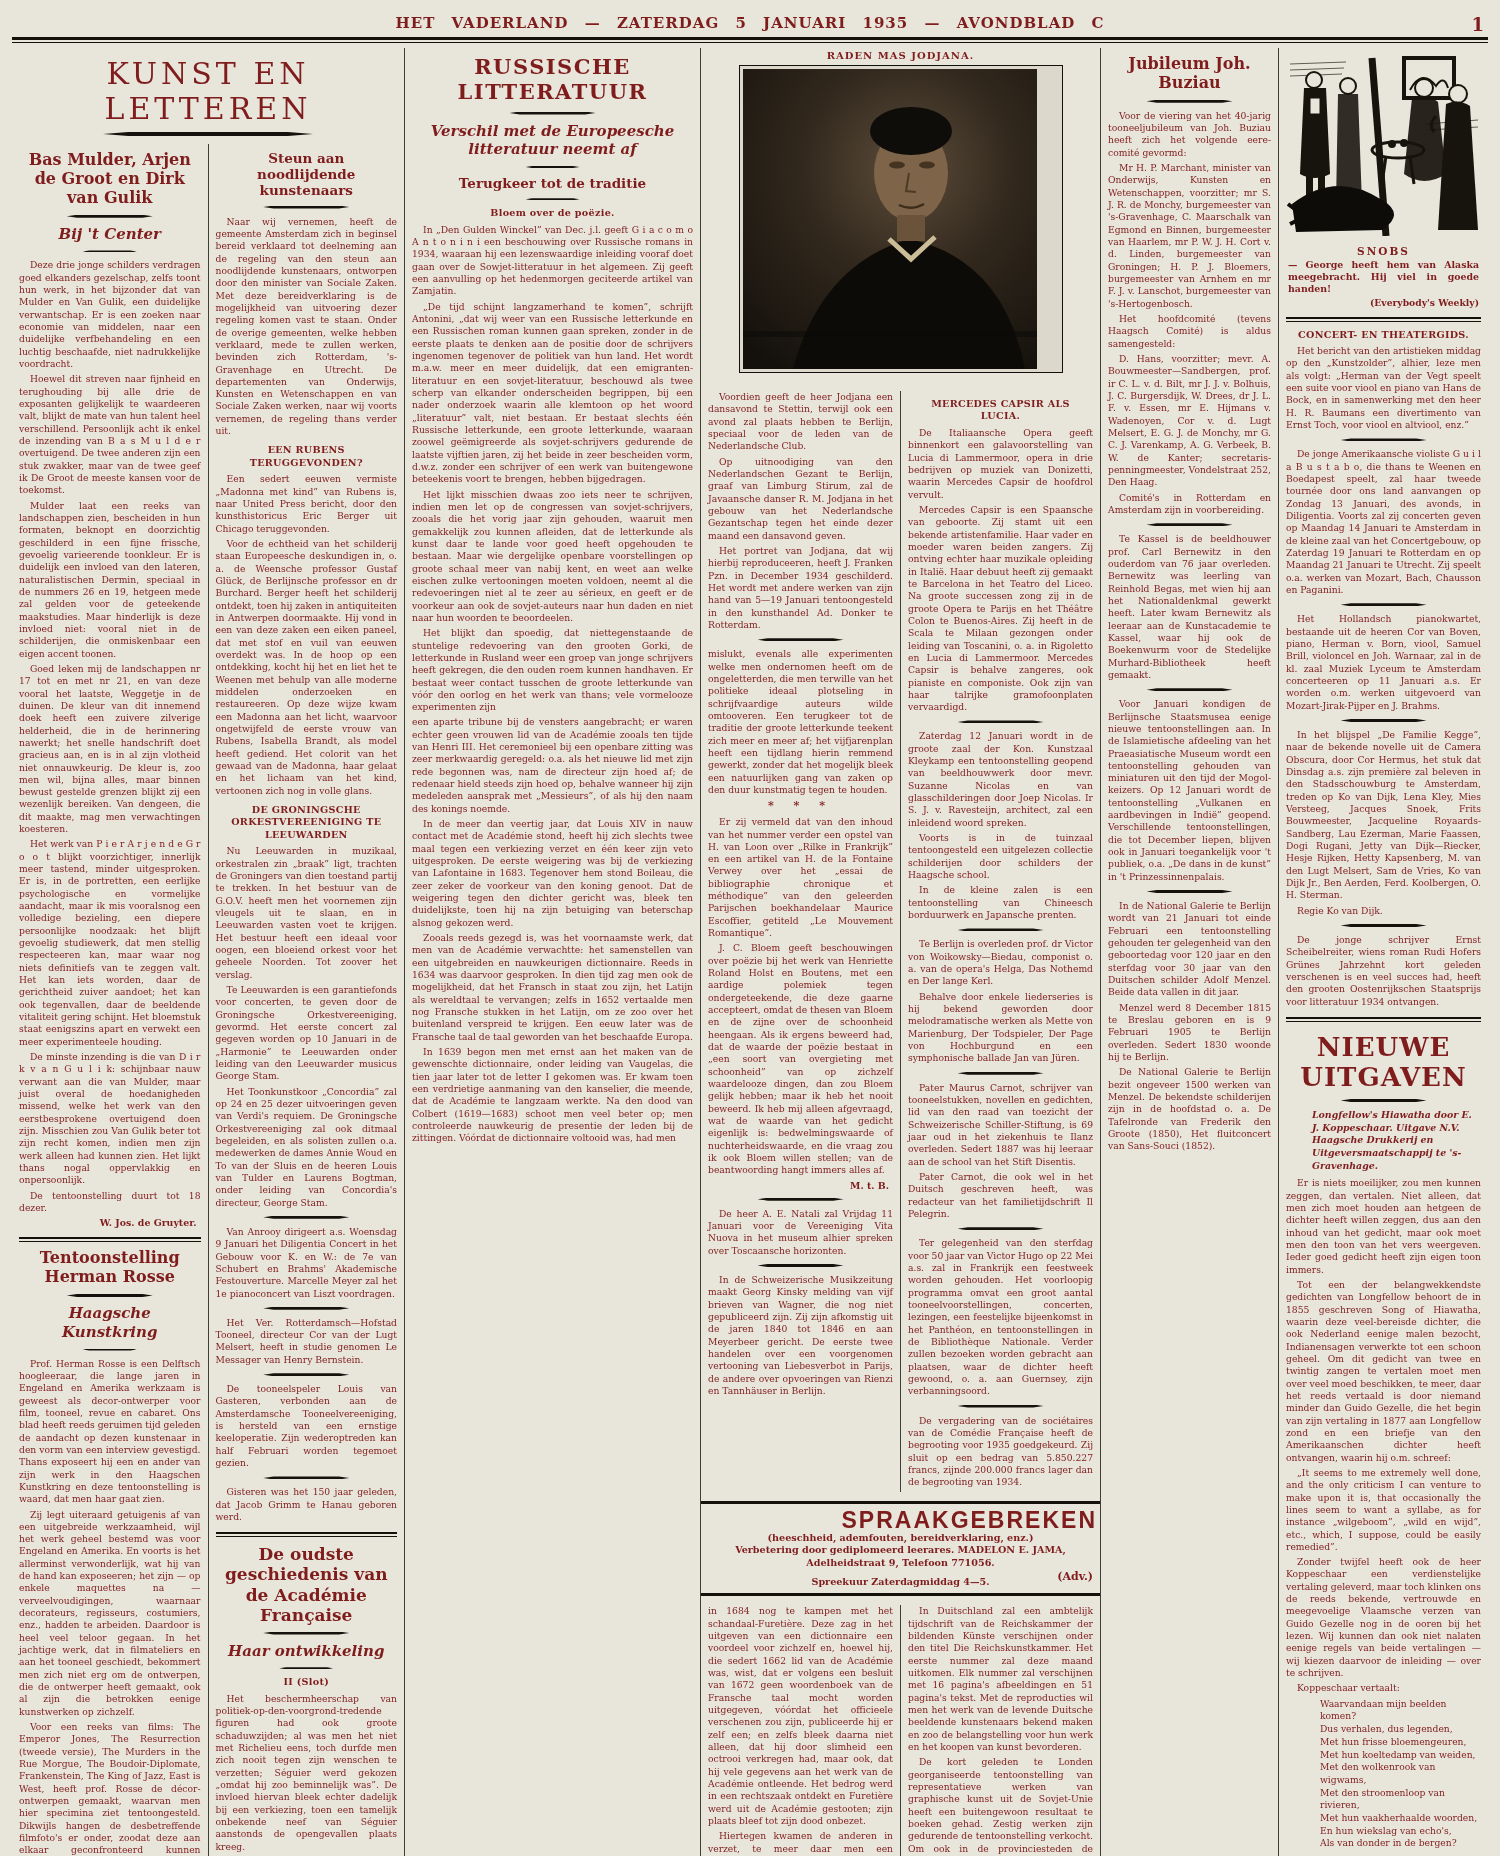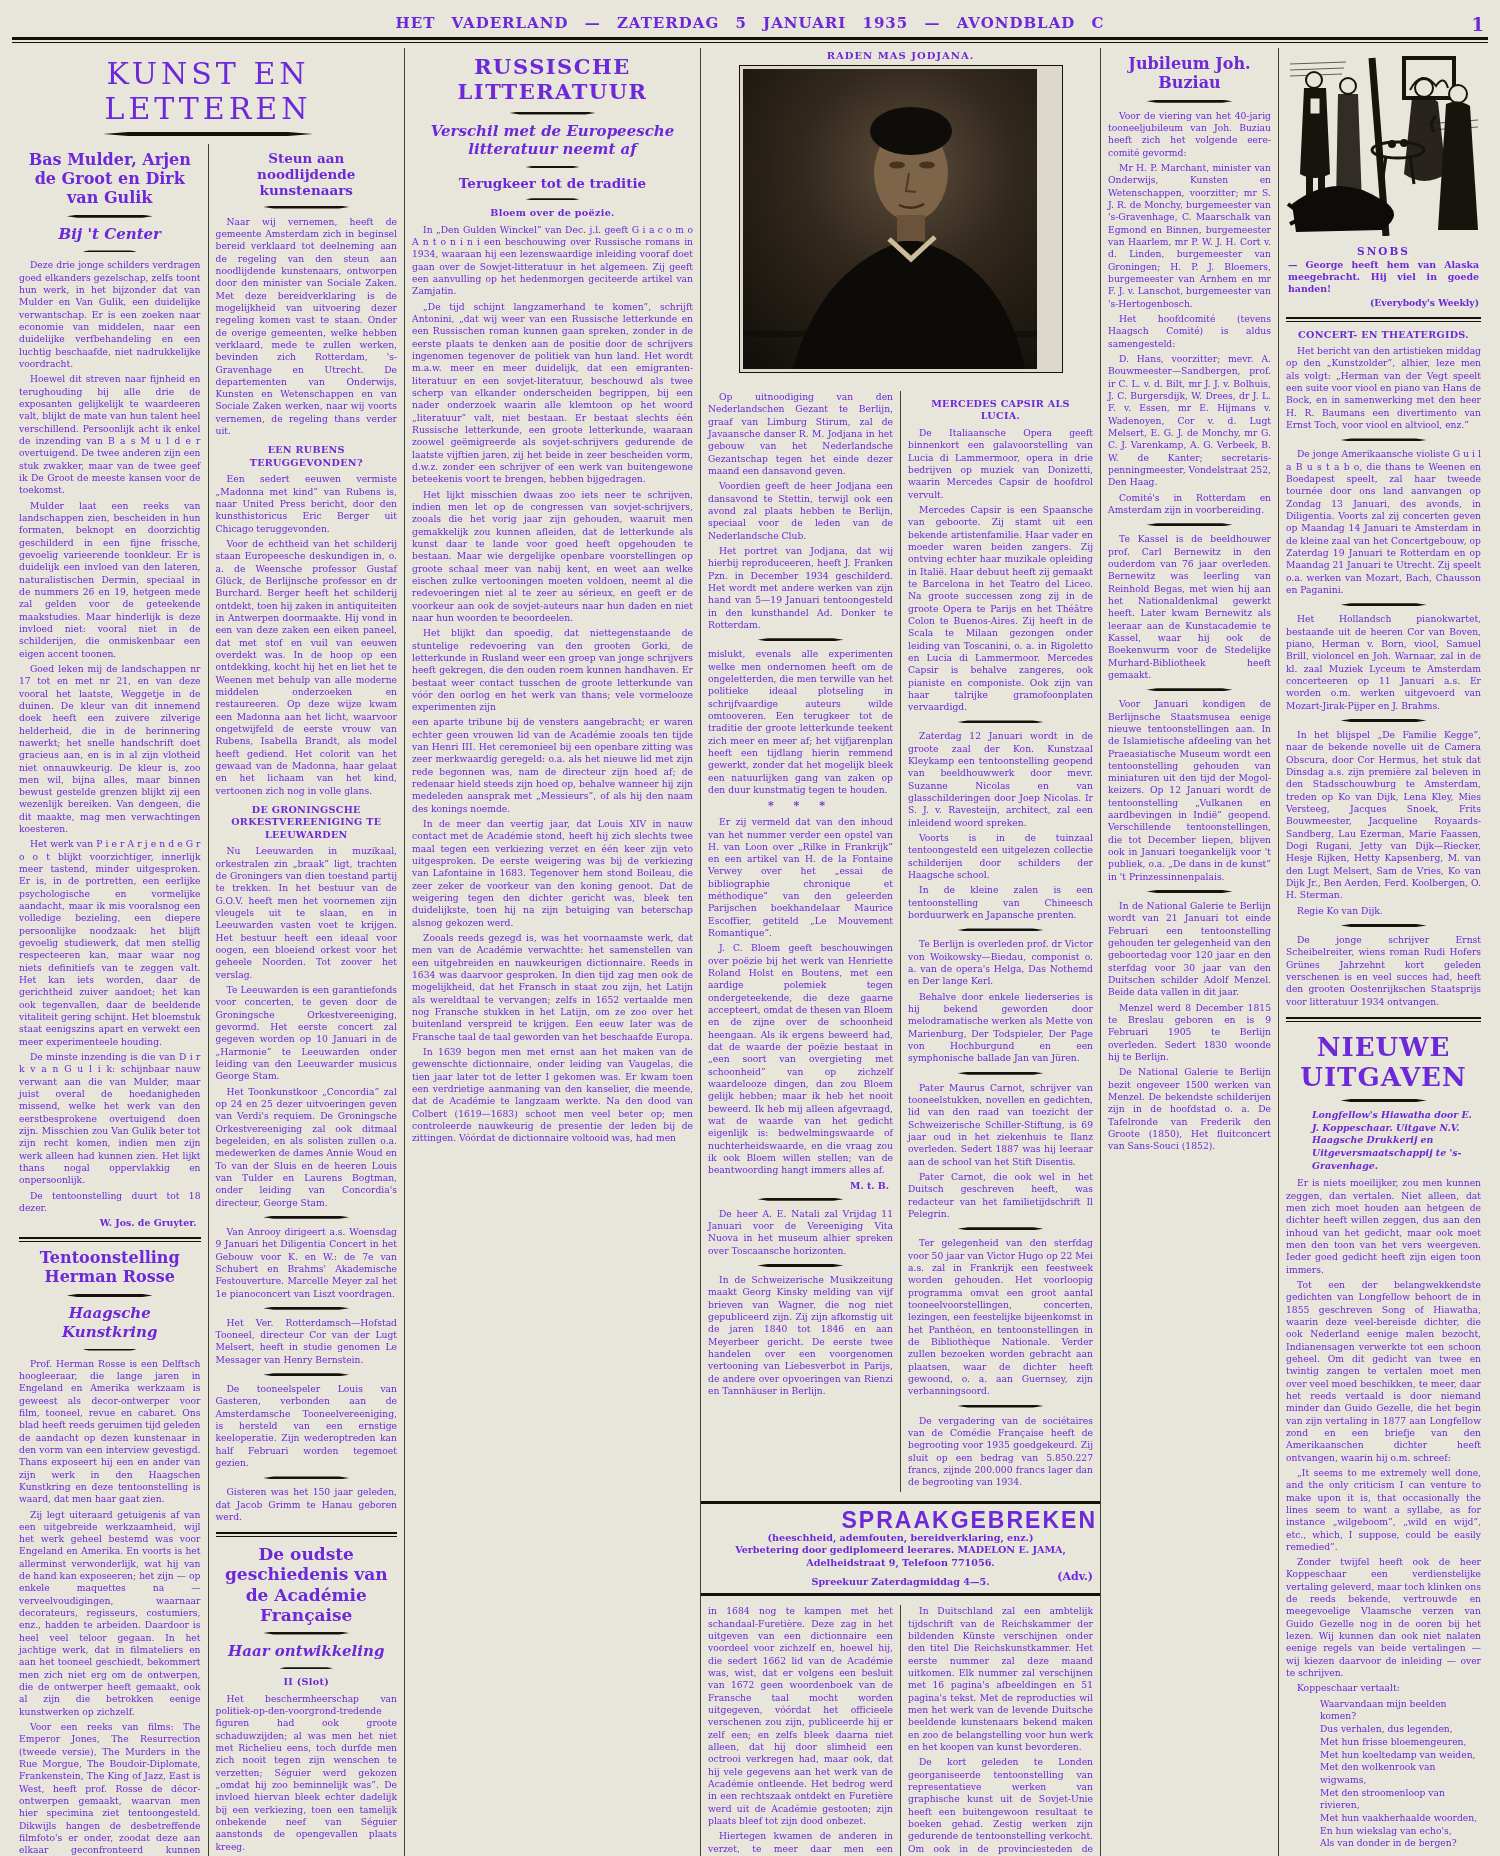--- a/index.html
+++ b/index.html
@@ -1,16 +1,16 @@
 <!DOCTYPE html>
 <html><head>
 <meta charset="utf-8">
 <style>
   html,body{margin:0;padding:0;background:#a9a59b;}
-  .page{width:1500px;height:1856px;background:#e8e5db;color:#6d28d9;
+  .page{width:1500px;height:1856px;background:#e8e5db;color:#7f1d1d;
         font-family:"DejaVu Serif",serif;box-sizing:border-box;padding:6px 12px;
         position:relative;overflow:hidden;margin:0 auto;}
   .masthead{position:relative;text-align:center;font-weight:bold;font-size:15px;
         letter-spacing:1px;word-spacing:10px;padding:8px 0 5px;}
   .masthead .pageno{position:absolute;right:4px;top:8px;font-size:18px;letter-spacing:0;}
   .mast-rule{border-top:3px solid #14110c;border-bottom:1px solid #14110c;height:2px;margin-bottom:5px;}
   .cols{display:flex;align-items:stretch;min-height:1760px;}
   .cols > * + *{border-left:1px solid #413d33;}
   .col,.subcol{box-sizing:border-box;padding:0 7px;overflow:hidden;}
   .left-group{box-sizing:border-box;}
@@ -164,22 +164,22 @@
             <path d="M166 104 L163 122 L173 123" stroke="#4e3b24" stroke-width="2" fill="none"></path>
             <path d="M156 136 Q168 142 181 135" stroke="#3c2d1a" stroke-width="2.5" fill="none"></path>
             <rect x="154" y="146" width="28" height="26" fill="#6b523a"></rect>
             <path d="M146 170 L168 190 L192 168" stroke="#cbbd97" stroke-width="5" fill="none"></path>
             <rect x="0" y="262" width="294" height="6" fill="#0a0907" opacity="0.5"></rect>
           </svg>
         </div>
       </div>
       <div class="twocol">
         <div class="subcol" id="colDtop">
+            <p class="body">Voordien geeft de heer Jodjana een dansavond te Stettin, terwijl ook een avond zal plaats hebben te Berlijn, speciaal voor de leden van de Nederlandsche Club.</p>
             <p class="body">Op uitnoodiging van den Nederlandschen Gezant te Berlijn, graaf van Limburg Stirum, zal de Javaansche danser R. M. Jodjana in het gebouw van het Nederlandsche Gezantschap tegen het einde dezer maand een dansavond geven.</p>
-            <p class="body">Voordien geeft de heer Jodjana een dansavond te Stettin, terwijl ook een avond zal plaats hebben te Berlijn, speciaal voor de leden van de Nederlandsche Club.</p>
             <p class="body">Het portret van Jodjana, dat wij hierbij reproduceeren, heeft J. Franken Pzn. in December 1934 geschilderd. Het wordt met andere werken van zijn hand van 5—19 Januari tentoongesteld in den kunsthandel Ad. Donker te Rotterdam.</p>
             <div class="sep"></div>
             <p class="body ni">mislukt, evenals alle experimenten welke men ondernomen heeft om de ongeletterden, die men terwille van het politieke ideaal plotseling in schrijfvaardige auteurs wilde omtooveren. Een terugkeer tot de traditie der groote letterkunde teekent zich meer en meer af; het vijfjarenplan heeft een tijdlang hierin remmend gewerkt, zonder dat het mogelijk bleek een natuurlijken gang van zaken op den duur kunstmatig tegen te houden.</p>
             <div class="stars">* * *</div>
             <p class="body">Er zij vermeld dat van den inhoud van het nummer verder een opstel van H. van Loon over „Rilke in Frankrijk” en een artikel van H. de la Fontaine Verwey over het „essai de bibliographie chronique et méthodique” van den geleerden Parijschen boekhandelaar Maurice Escoffier, getiteld „Le Mouvement Romantique”.</p>
             <p class="body">J. C. Bloem geeft beschouwingen over poëzie bij het werk van Henriette Roland Holst en Boutens, met een aardige polemiek tegen ondergeteekende, die deze gaarne accepteert, omdat de thesen van Bloem en de zijne over de schoonheid heengaan. Als ik ergens beweerd had, dat de waarde der poëzie bestaat in „een soort van overgieting met schoonheid” van op zichzelf waardelooze dingen, dan zou Bloem gelijk hebben; maar ik heb het nooit beweerd. Ik heb mij alleen afgevraagd, wat de waarde van het gedicht eigenlijk is: bedwelmingswaarde of nuchterheidswaarde, en die vraag zou ik ook Bloem willen stellen; van de beantwoording hangt immers alles af.</p>
             <div class="sig">M. t. B.</div>
             <div class="sep"></div>
             <p class="body">De heer A. E. Natali zal Vrijdag 11 Januari voor de Vereeniging Vita Nuova in het museum alhier spreken over Toscaansche horizonten.</p>
             <div class="sep"></div>

